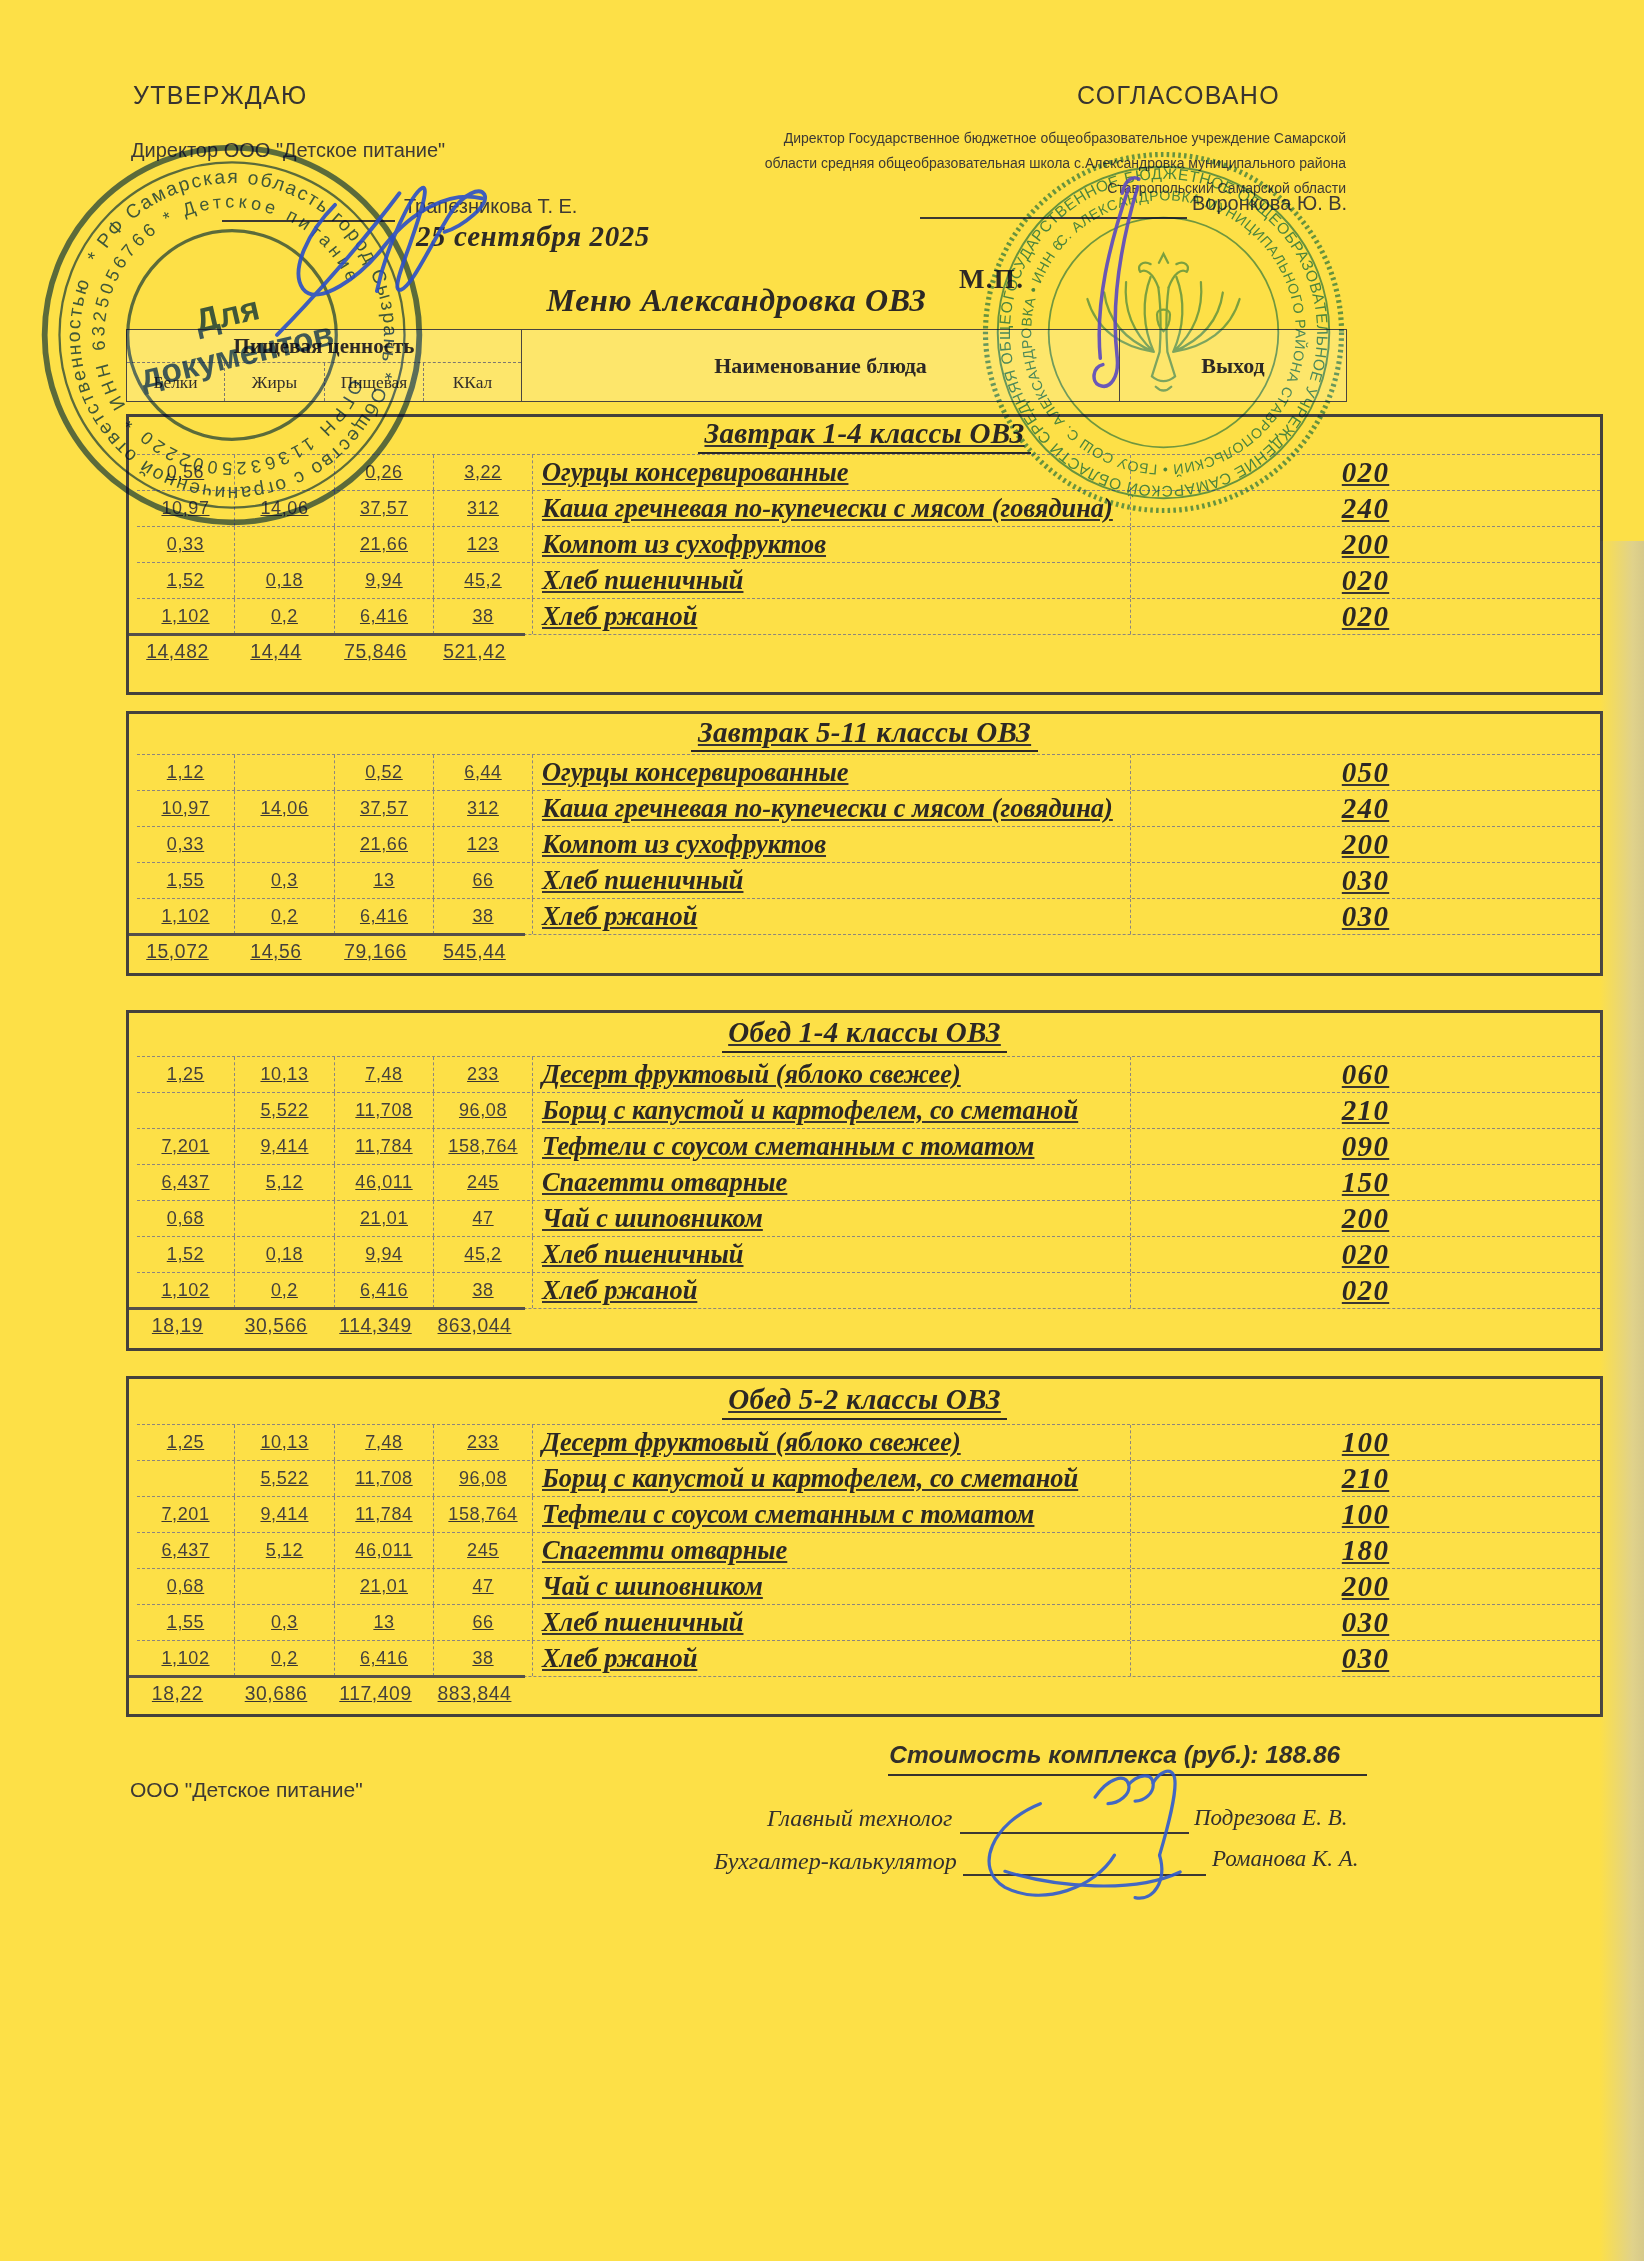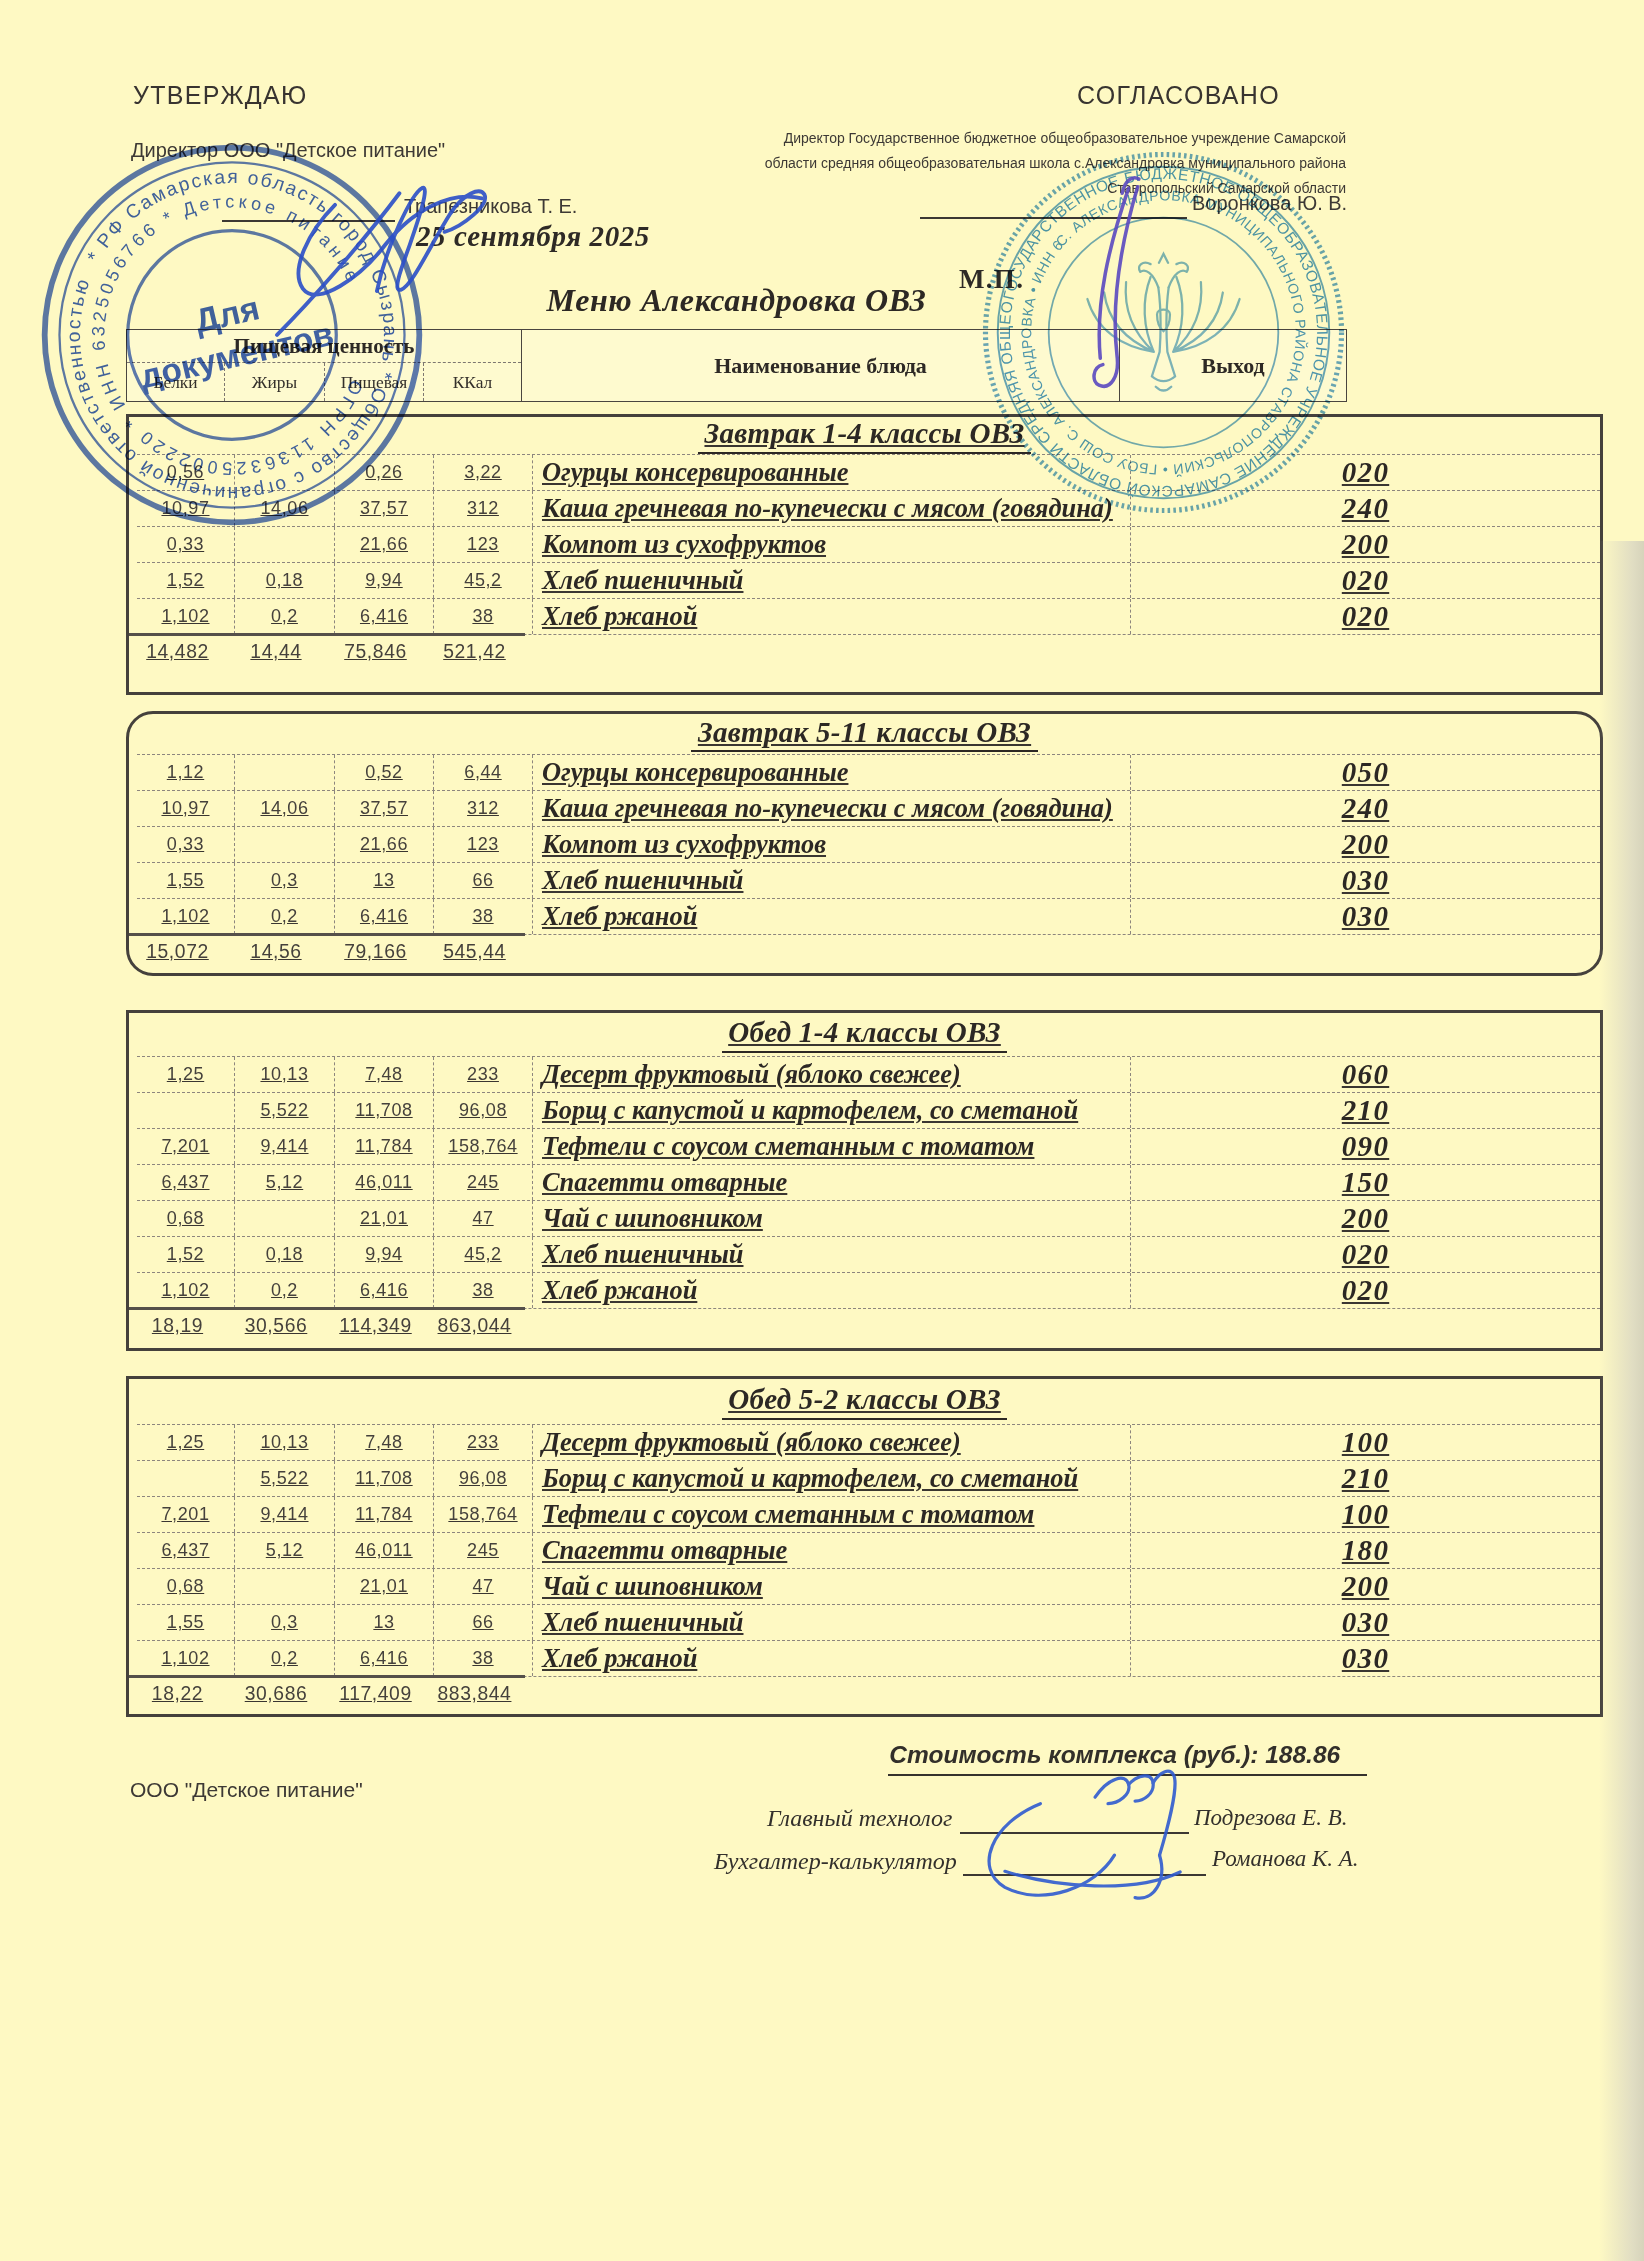--- a/index.html
+++ b/index.html
@@ -1,16 +1,16 @@
 <!DOCTYPE html>
 <html style="font-size:10.3px"><head>
 <meta charset="utf-8">
 <style>
   html,body{margin:0;padding:0;background:#e9e9e7;}
-  #page{position:relative;width:1644px;height:2261px;background:#fef9c3;overflow:hidden;
+  #page{position:relative;width:1644px;height:2261px;background:#fde047;overflow:hidden;
         font-family:"Liberation Sans",sans-serif;color:#3a3631;}
   .abs{position:absolute;}
   
   .approve-title{left:133px;top:81px;font-size:25px;letter-spacing:1.3px;color:#383430;}
   .agree-title{left:1077px;top:81px;font-size:25px;letter-spacing:1.3px;color:#383430;}
   .approve-sub{left:131px;top:139px;font-size:20px;color:#3d3935;}
   .agree-org{left:573px;top:126px;width:773px;text-align:right;font-size:14px;line-height:25px;color:#3d3935;}
   .sig-line{height:1.9px;background:#3c3833;}
   .line-l{left:222px;top:220px;width:173px;}
   .line-r{left:920px;top:217px;width:267px;}
@@ -29,21 +29,21 @@
   .ht-sub{flex:1;display:grid;grid-template-columns:97px 100px 99px 1fr;}
   .ht-sub .cell{display:flex;align-items:center;justify-content:center;border-left:1.3px dashed #7d7770;
                 font:400 17.4px "Liberation Serif",serif;color:#34302b;}
   .ht-sub .cell:first-child{border-left:none;}
   .ht-dish{display:flex;align-items:center;justify-content:center;border-right:1.3px solid #4a453f;
            font:700 22px "Liberation Serif",serif;color:#2d2925;}
   .ht-out{display:flex;align-items:center;justify-content:center;font:700 22px "Liberation Serif",serif;color:#2d2925;}
   
   .menu-table{position:absolute;left:126px;width:1477px;border:3.2px solid #45413c;box-sizing:border-box;text-decoration:underline;}
   .t1{top:414px;height:281px;--th:37px;--rh:36px;}
-  .t2{top:711px;height:265px;border-radius:27px;--th:40px;--rh:36px;}
+  .t2{top:711px;height:265px;--th:40px;--rh:36px;}
   .t3{top:1010px;height:341px;--th:43px;--rh:36px;}
   .t4{top:1376px;height:341px;--th:45px;--rh:36px;}
   .mt-title{height:var(--th);display:flex;align-items:center;justify-content:center;}
   .mt-title span{font:italic 700 29px "Liberation Serif",serif;color:#2c2824;
                  border-bottom:2.6px solid #2c2824;padding:0 6.4px 1.9px;letter-spacing:0.3px;}
   .mt-row{display:grid;grid-template-columns:97px 100px 99px 99px 598px 1fr;height:var(--rh);
           border-top:1.3px dashed #8d867e;box-sizing:border-box;margin-left:8px;}
   .mt-row .cell{display:flex;align-items:center;justify-content:center;
                 border-left:1.3px dashed #8d867e;box-sizing:border-box;}
   .mt-row .cell:first-child{border-left:none;}

